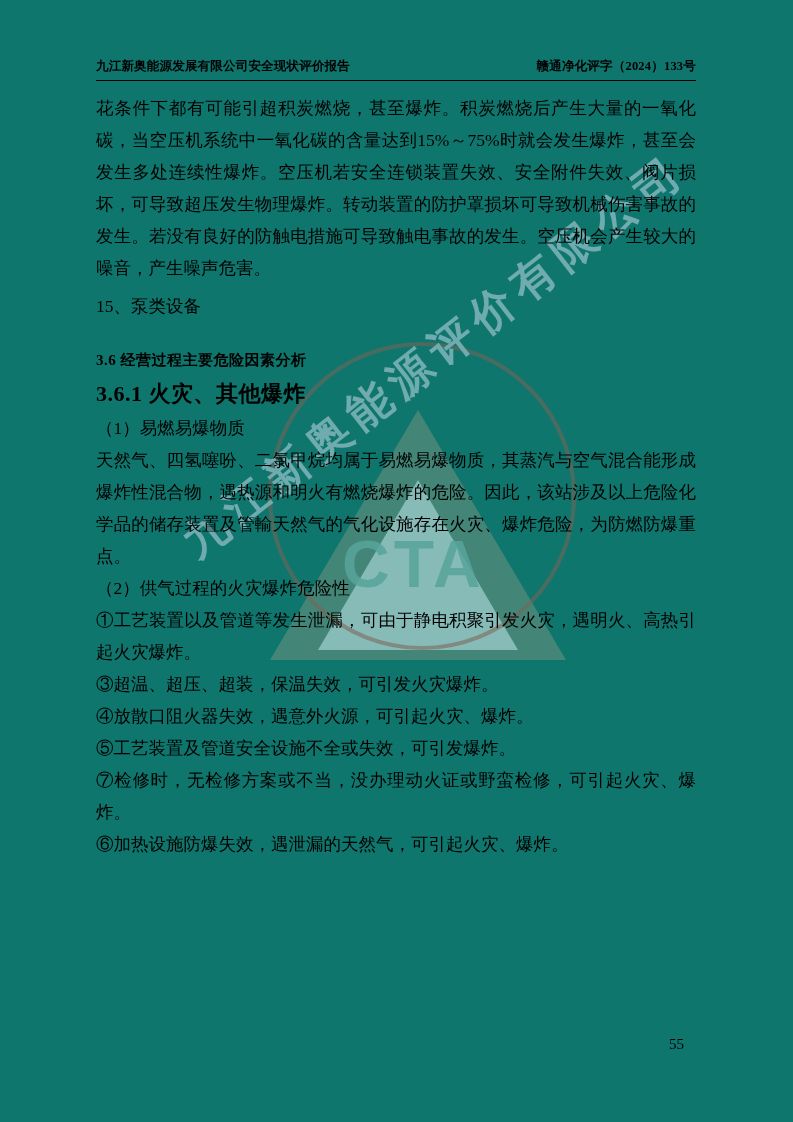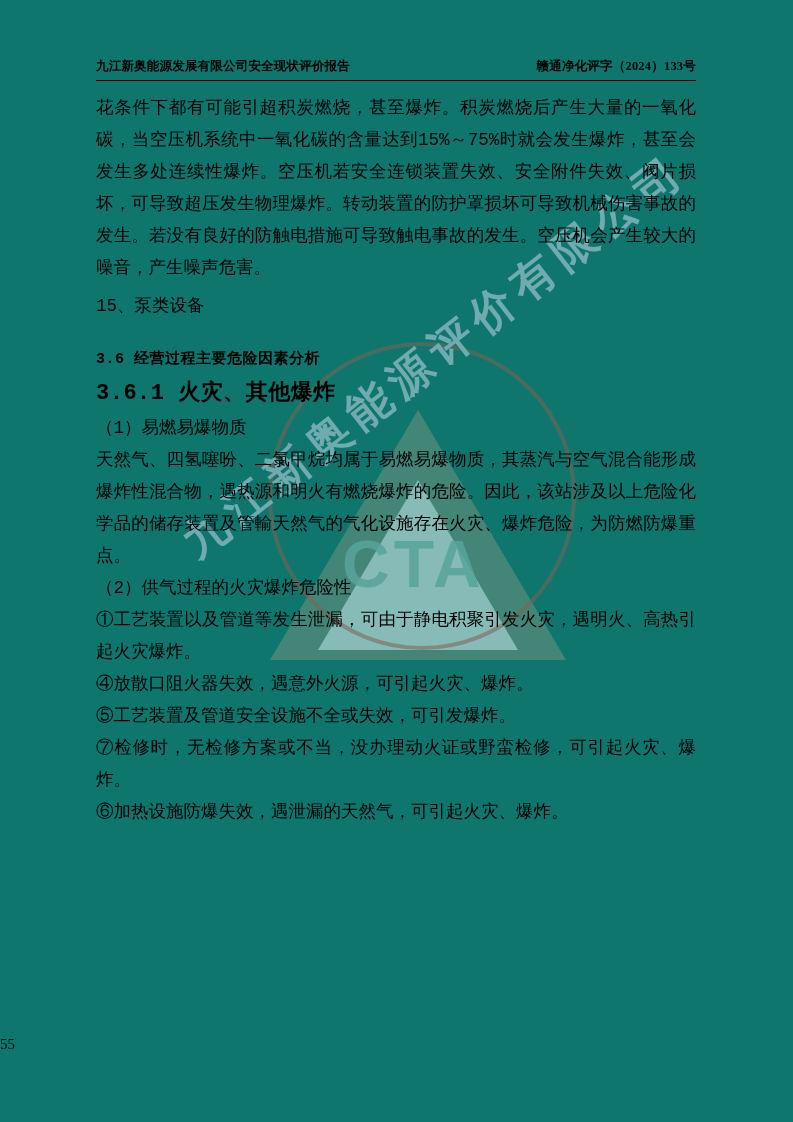--- a/index.html
+++ b/index.html
@@ -46,21 +46,20 @@
     top: 92px;
     width: 600px;
     font-size: 17.5px;
     line-height: 32px;
     text-align: justify;
     text-justify: inter-ideograph;
   }
   .content p {
     margin: 0;
     text-indent: 0;
-    font-family: Liberation Mono, monospace;
   }
   .indent2 { text-indent: 35px; }
   .h2 {
     font-size: 15px;
     font-weight: bold;
     margin-top: 22px !important;
     margin-bottom: 2px !important;
     letter-spacing: 0.5px;
   }
   .h3 {
@@ -70,21 +69,21 @@
     margin-bottom: 2px !important;
     letter-spacing: 0.5px;
   }
   .gap-top { margin-top: 6px !important; }
   
   .page-number {
     position: absolute;
     left: 0;
     top: 1036px;
     width: 684px;
-    text-align: left;
+    text-align: right;
     font-size: 15px;
   }
   
   .watermark {
     position: absolute;
     left: 150px;
     top: 330px;
     width: 500px;
     height: 480px;
     pointer-events: none;
@@ -170,20 +169,21 @@
     <p class="indent2 gap-top">15、泵类设备</p>
 
     <p class="h2">3.6 经营过程主要危险因素分析</p>
     <p class="h3">3.6.1 火灾、其他爆炸</p>
 
     <p class="indent2">（1）易燃易爆物质</p>
     <p>天然气、四氢噻吩、二氯甲烷均属于易燃易爆物质，其蒸汽与空气混合能形成爆炸性混合物，遇热源和明火有燃烧爆炸的危险。因此，该站涉及以上危险化学品的储存装置及管輸天然气的气化设施存在火灾、爆炸危险，为防燃防爆重点。</p>
 
     <p class="indent2">（2）供气过程的火灾爆炸危险性</p>
     <p class="indent2">①工艺装置以及管道等发生泄漏，可由于静电积聚引发火灾，遇明火、高热引起火灾爆炸。</p>
+    <p class="indent2">③超温、超压、超装，保温失效，可引发火灾爆炸。</p>
     <p class="indent2">④放散口阻火器失效，遇意外火源，可引起火灾、爆炸。</p>
     <p class="indent2">⑤工艺装置及管道安全设施不全或失效，可引发爆炸。</p>
     <p class="indent2">⑦检修时，无检修方案或不当，没办理动火证或野蛮检修，可引起火灾、爆炸。</p>
     <p class="indent2">⑥加热设施防爆失效，遇泄漏的天然气，可引起火灾、爆炸。</p>
   </div>
 
   <div class="page-number">55</div>
 
 </div>
 

